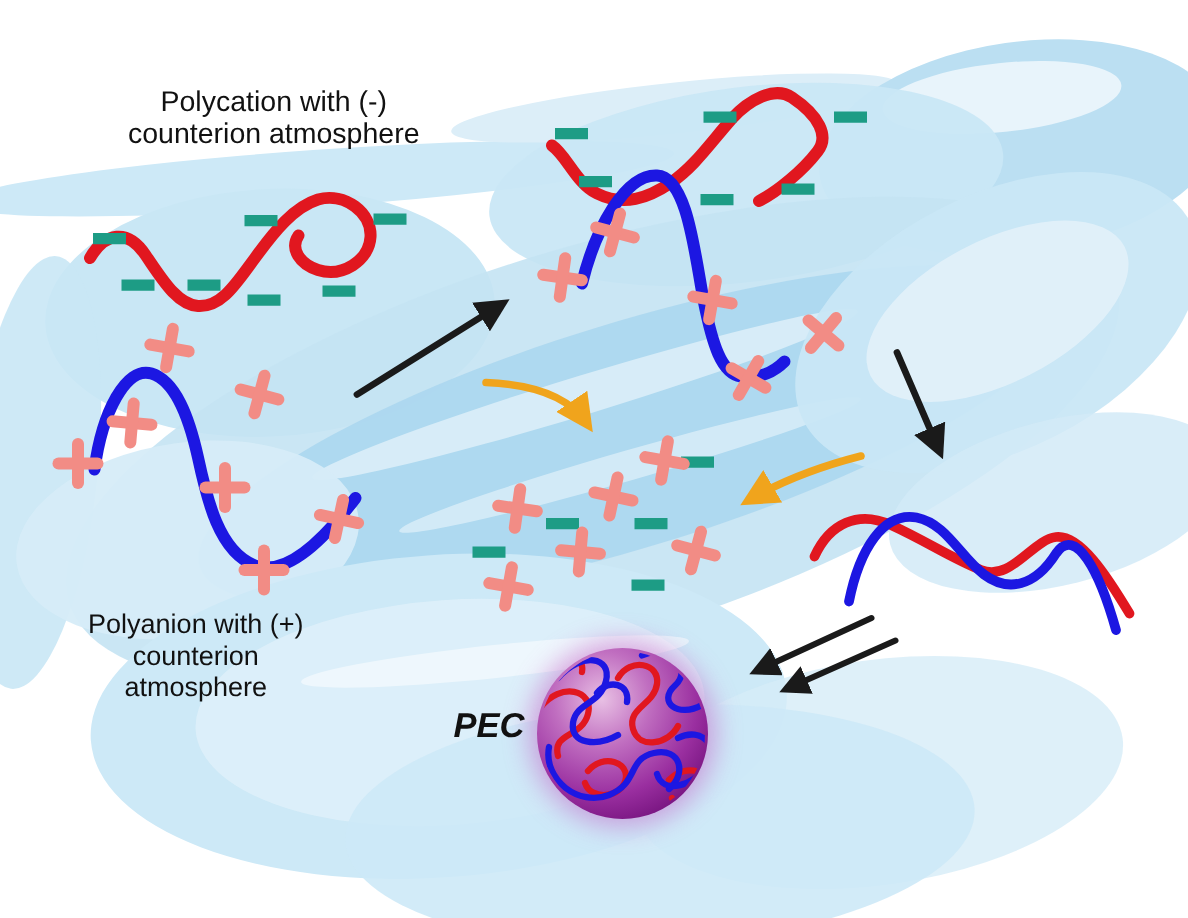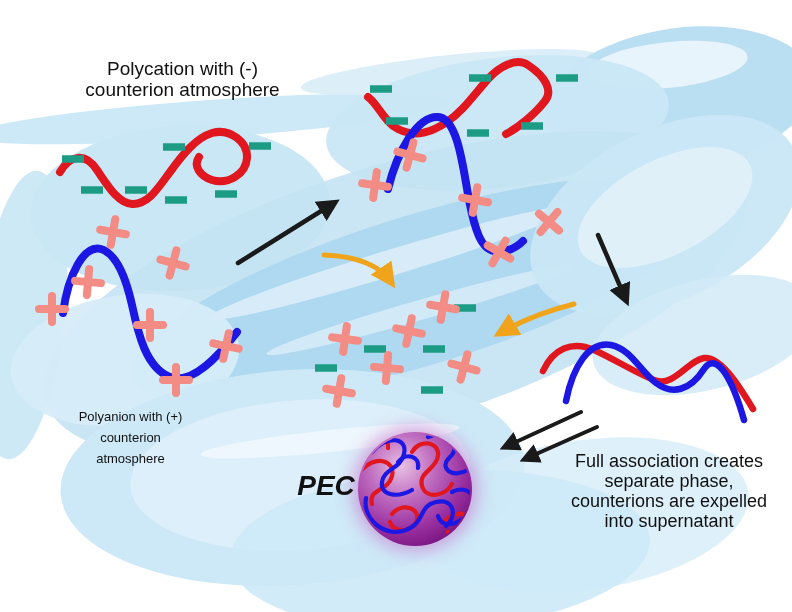--- a/index.html
+++ b/index.html
@@ -4,23 +4,23 @@
 <style>
   html,body{margin:0;padding:0;background:#fff;}
   .canvas{position:relative;width:792px;height:612px;background:#ffffff;overflow:hidden;
           font-family:"Liberation Sans",sans-serif;color:#111;}
   .wash{position:absolute;border-radius:50%;}
   #scene{position:absolute;left:0;top:0;z-index:2;}
   .lbl{position:absolute;z-index:3;text-align:center;white-space:pre-line;
        font-family:"Liberation Sans",sans-serif;color:#111;}
   .lbl.polycation{left:55px;top:58px;width:255px;font-size:19px;line-height:21px;font-weight:500;}
   .lbl.opposing{left:558px;top:70px;width:234px;font-size:18px;line-height:22px;font-weight:500;}
-  .lbl.polyanion{left:28px;top:406px;width:205px;font-size:13px;line-height:21px;font-weight:500;}
+  .lbl.polyanion{left:28px;top:406px;width:205px;font-size:18px;line-height:21px;font-weight:500;}
   .lbl.full{left:545px;top:451px;width:248px;font-size:18px;line-height:20px;font-weight:500;}
-  .lbl.pec{left:296px;top:470px;width:60px;font-size:28px;font-style:italic;font-weight:bold;}
+  .lbl.pec{left:296px;top:470px;width:60px;font-size:23px;font-style:italic;font-weight:bold;}
 </style>
 </head>
 <body>
 
 <div class="canvas">
 
   <div class="wash" style="left:-30px;top:100px;width:480px;height:38px;transform:rotate(-4deg);background:#cde9f7;"></div>
   <div class="wash" style="left:300px;top:55px;width:300px;height:34px;transform:rotate(-6deg);background:#dceef8;"></div>
   <div class="wash" style="left:545px;top:28px;width:270px;height:140px;transform:rotate(-8deg);background:#bbdff2;"></div>
   <div class="wash" style="left:588px;top:42px;width:160px;height:46px;transform:rotate(-6deg);background:#e8f4fb;"></div>
@@ -197,19 +197,15 @@
       <path d="M597,427 L525,459" stroke="#1a1a1a" stroke-width="4" fill="none" marker-end="url(#ahB)" stroke-linecap="round"></path>
       <path d="M324,255 Q374,257 391,282" stroke="#f0a41c" stroke-width="5" fill="none" marker-end="url(#ahO)" stroke-linecap="round"></path>
       <path d="M574,304 Q531,315 500,333" stroke="#f0a41c" stroke-width="5" fill="none" marker-end="url(#ahO)" stroke-linecap="round"></path>
     </svg>
 
   <div class="lbl polycation">Polycation with (-)
 counterion atmosphere</div>
   <div class="lbl polyanion">Polyanion with (+)
 counterion
 atmosphere</div>
-  <div class="lbl full">Full association creates
-separate phase,
-counterions are expelled
-into supernatant</div>
   <div class="lbl pec">PEC</div>
 
 </div>
 
 </body></html>

